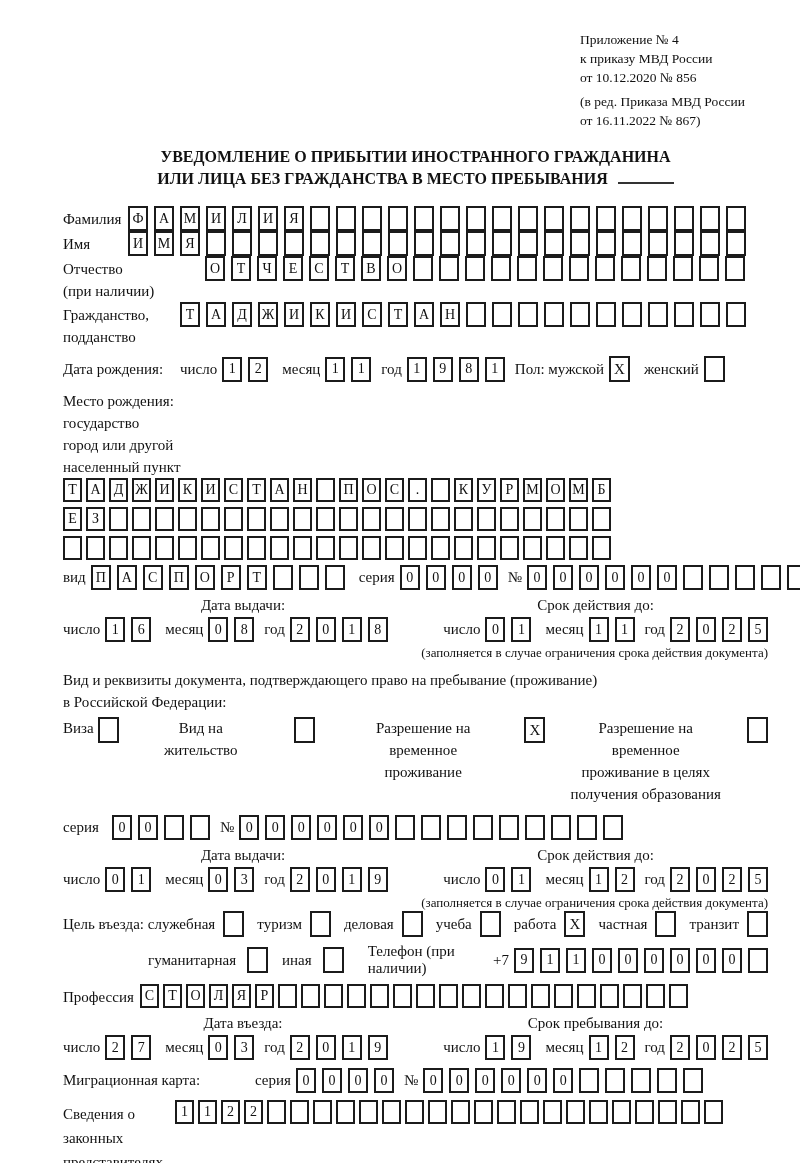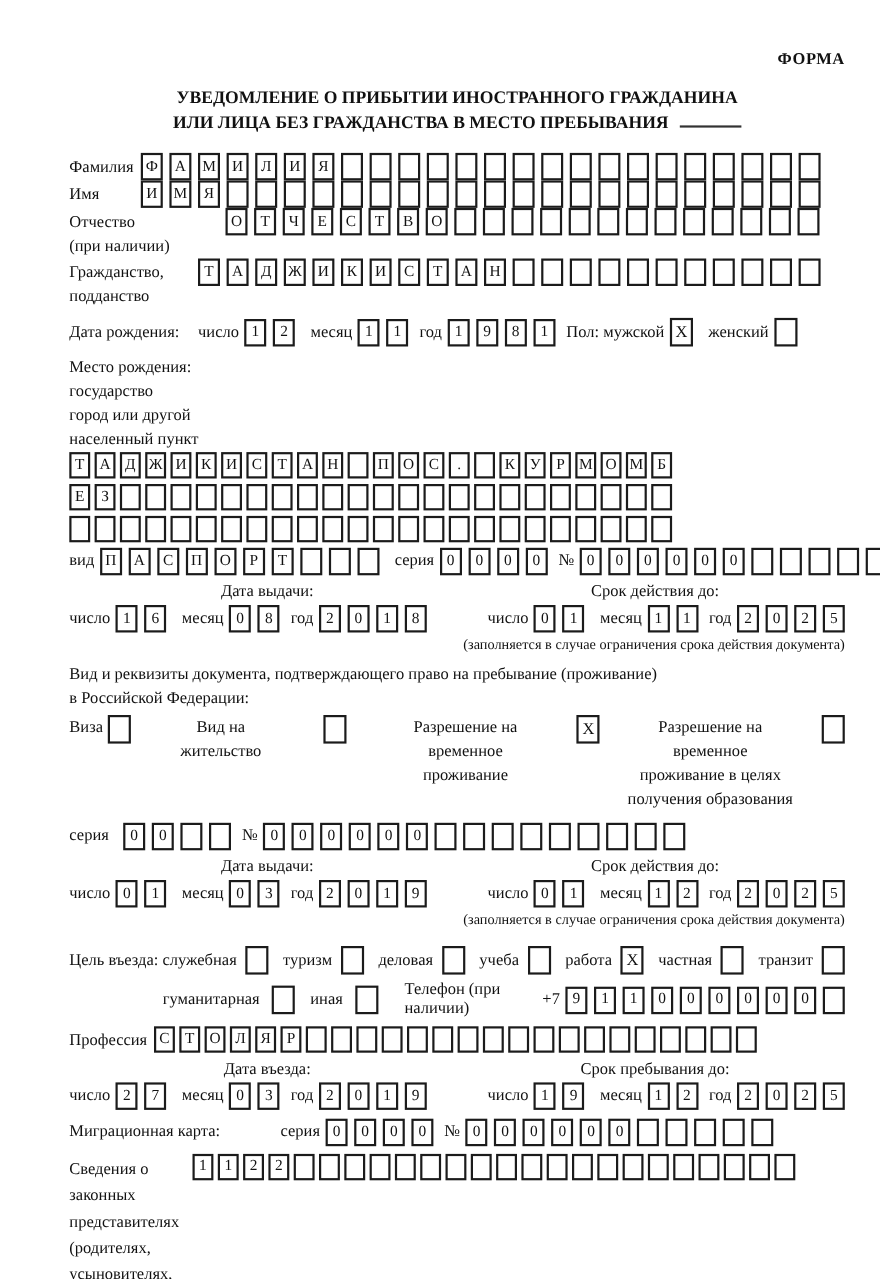--- a/index.html
+++ b/index.html
@@ -39,31 +39,37 @@
   .dates-block{display:flex;margin-top:7px;}
   .dates-col.left{width:360px;}
   .dates-col.right{flex:1;}
   .dates-title{text-align:center;font-size:15px;margin-bottom:3px;}
   .dates-line{display:flex;align-items:center;}
   .note{font-size:13px;text-align:right;margin-top:3px;}
   .plain{font-size:15px;line-height:22px;margin-top:8px;}
   .perm-row{display:flex;align-items:flex-start;margin-top:4px;}
   .perm-item{display:flex;align-items:flex-start;}
   .perm-lbl{font-size:15px;line-height:22px;white-space:pre-line;text-align:center;margin-right:9px;}
-  .purpose-row{display:flex;align-items:flex-start;justify-content:space-between;margin-top:16px;}
+  .purpose-row{display:flex;align-items:flex-start;justify-content:space-between;margin-top:0;}
   .purpose-item{display:flex;align-items:center;gap:8px;font-size:15px;}
   .hum-row{display:flex;align-items:center;margin-top:6px;margin-left:85px;}
 </style>
 </head>
 <body>
 
 <div class="page">
 
-
-  <div class="forma">ФОРМА</div>
+  <div class="appendix">
+    <div>Приложение № 4</div>
+    <div>к приказу МВД России</div>
+    <div>от 10.12.2020 № 856</div>
+    <div class="edition">(в ред. Приказа МВД России</div>
+    <div>от 16.11.2022 № 867)</div>
+  </div>
+
 
   <div class="title">
     <div>УВЕДОМЛЕНИЕ О ПРИБЫТИИ ИНОСТРАННОГО ГРАЖДАНИНА</div>
     <div><span>ИЛИ ЛИЦА БЕЗ ГРАЖДАНСТВА В МЕСТО ПРЕБЫВАНИЯ</span><span class="blank"></span></div>
   </div>
 
 
   <div class="row" style="margin-top:16px;">
     <div class="lbl w65">Фамилия</div>
     <div class="cells">

